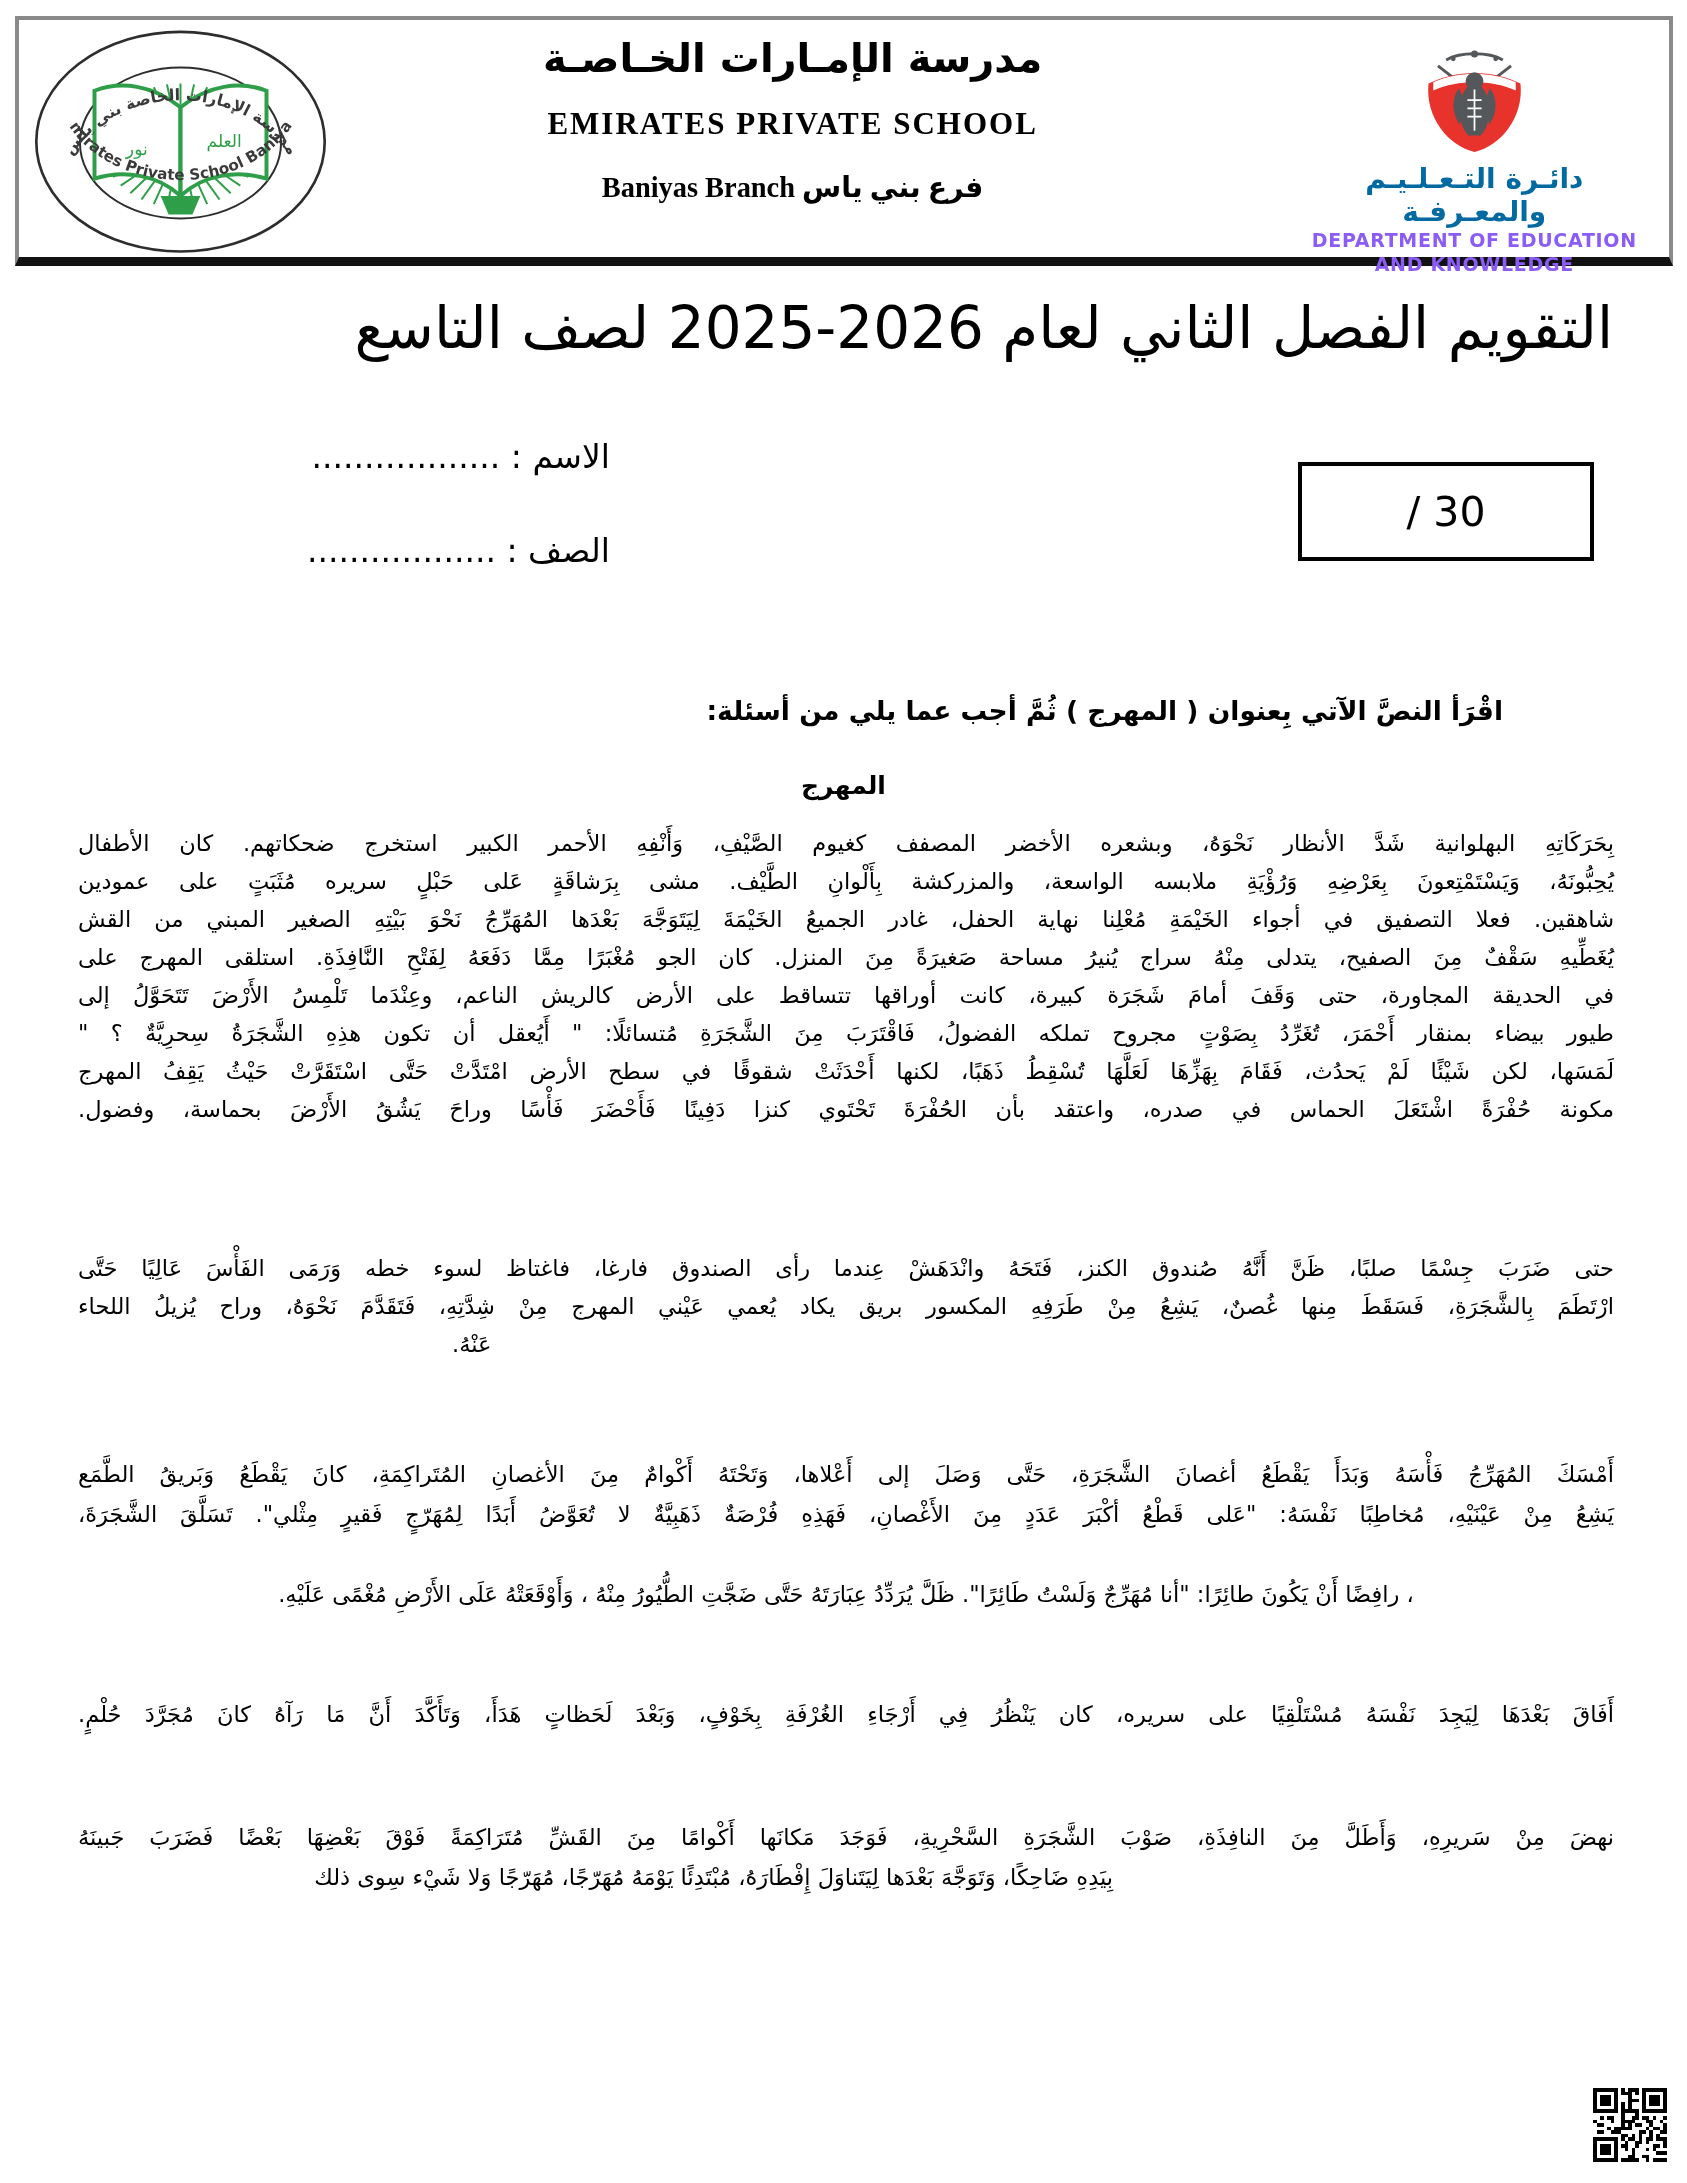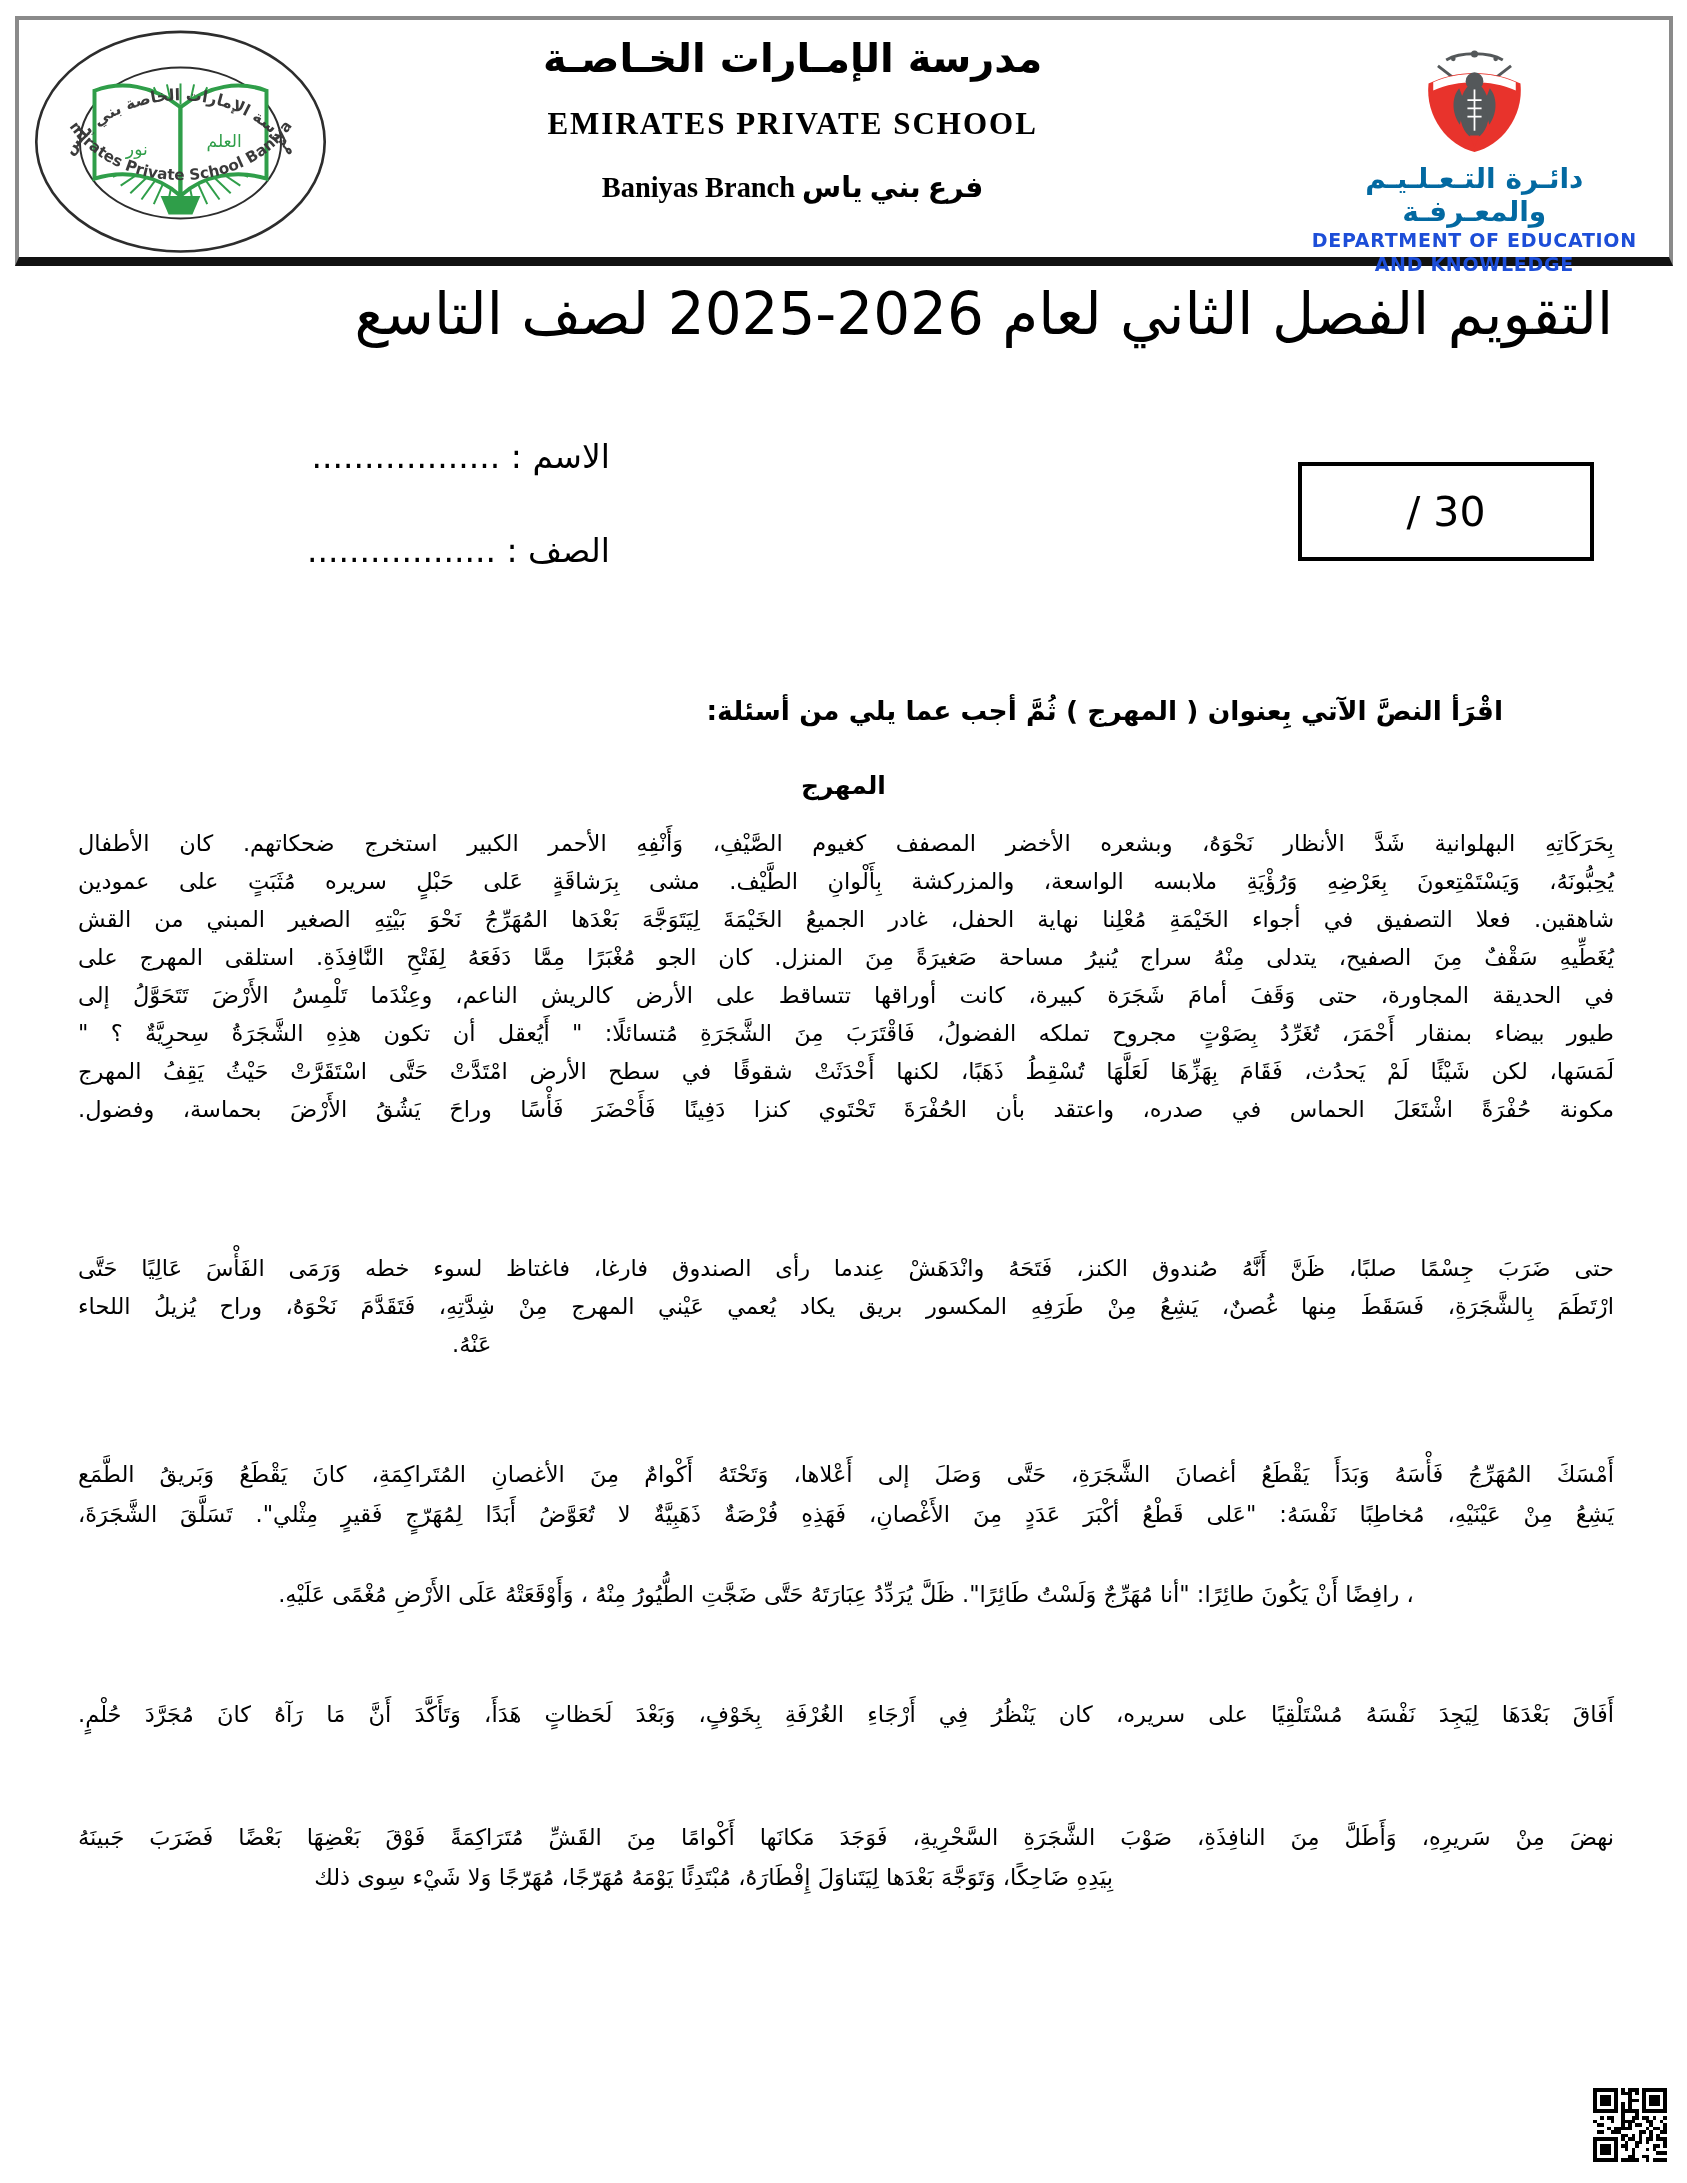--- a/index.html
+++ b/index.html
@@ -28,24 +28,24 @@
   }
   .branch-line {
     margin-top:29px; font-size:28.4px; font-weight:bold;
     font-family:"Liberation Serif", "DejaVu Sans", serif;
   }
   .adek-col {
     position:absolute; right:9.3px; top:0; width:370px; text-align:center;
   }
   .adek-falcon { margin-top:26.5px; }
   .adek-ar { font-size:28px; color:#0369a1; font-weight:bold; margin-top:1.3px; }
-  .adek-en { font-size:19px; color:#1d4ed8; font-weight:bold; letter-spacing:0.7px; line-height:24px; }
+  .adek-en { font-size:19px; color:#8b5cf6; font-weight:bold; letter-spacing:0.7px; line-height:24px; }
   
   .exam-title {
-    position:absolute; top:280px; right:74px; left:26.5px;
+    position:absolute; top:294px; right:74px; left:26.5px;
     direction:rtl; text-align:right; white-space:nowrap;
     font-size:58px; font-weight:normal;
   }
   .fill-row {
     position:absolute; right:1077px; direction:rtl; white-space:nowrap;
     font-size:33px; letter-spacing:0.7px;
   }
   .fill-name { top:437px; }
   .fill-class { top:531px; }
   .score-box {

